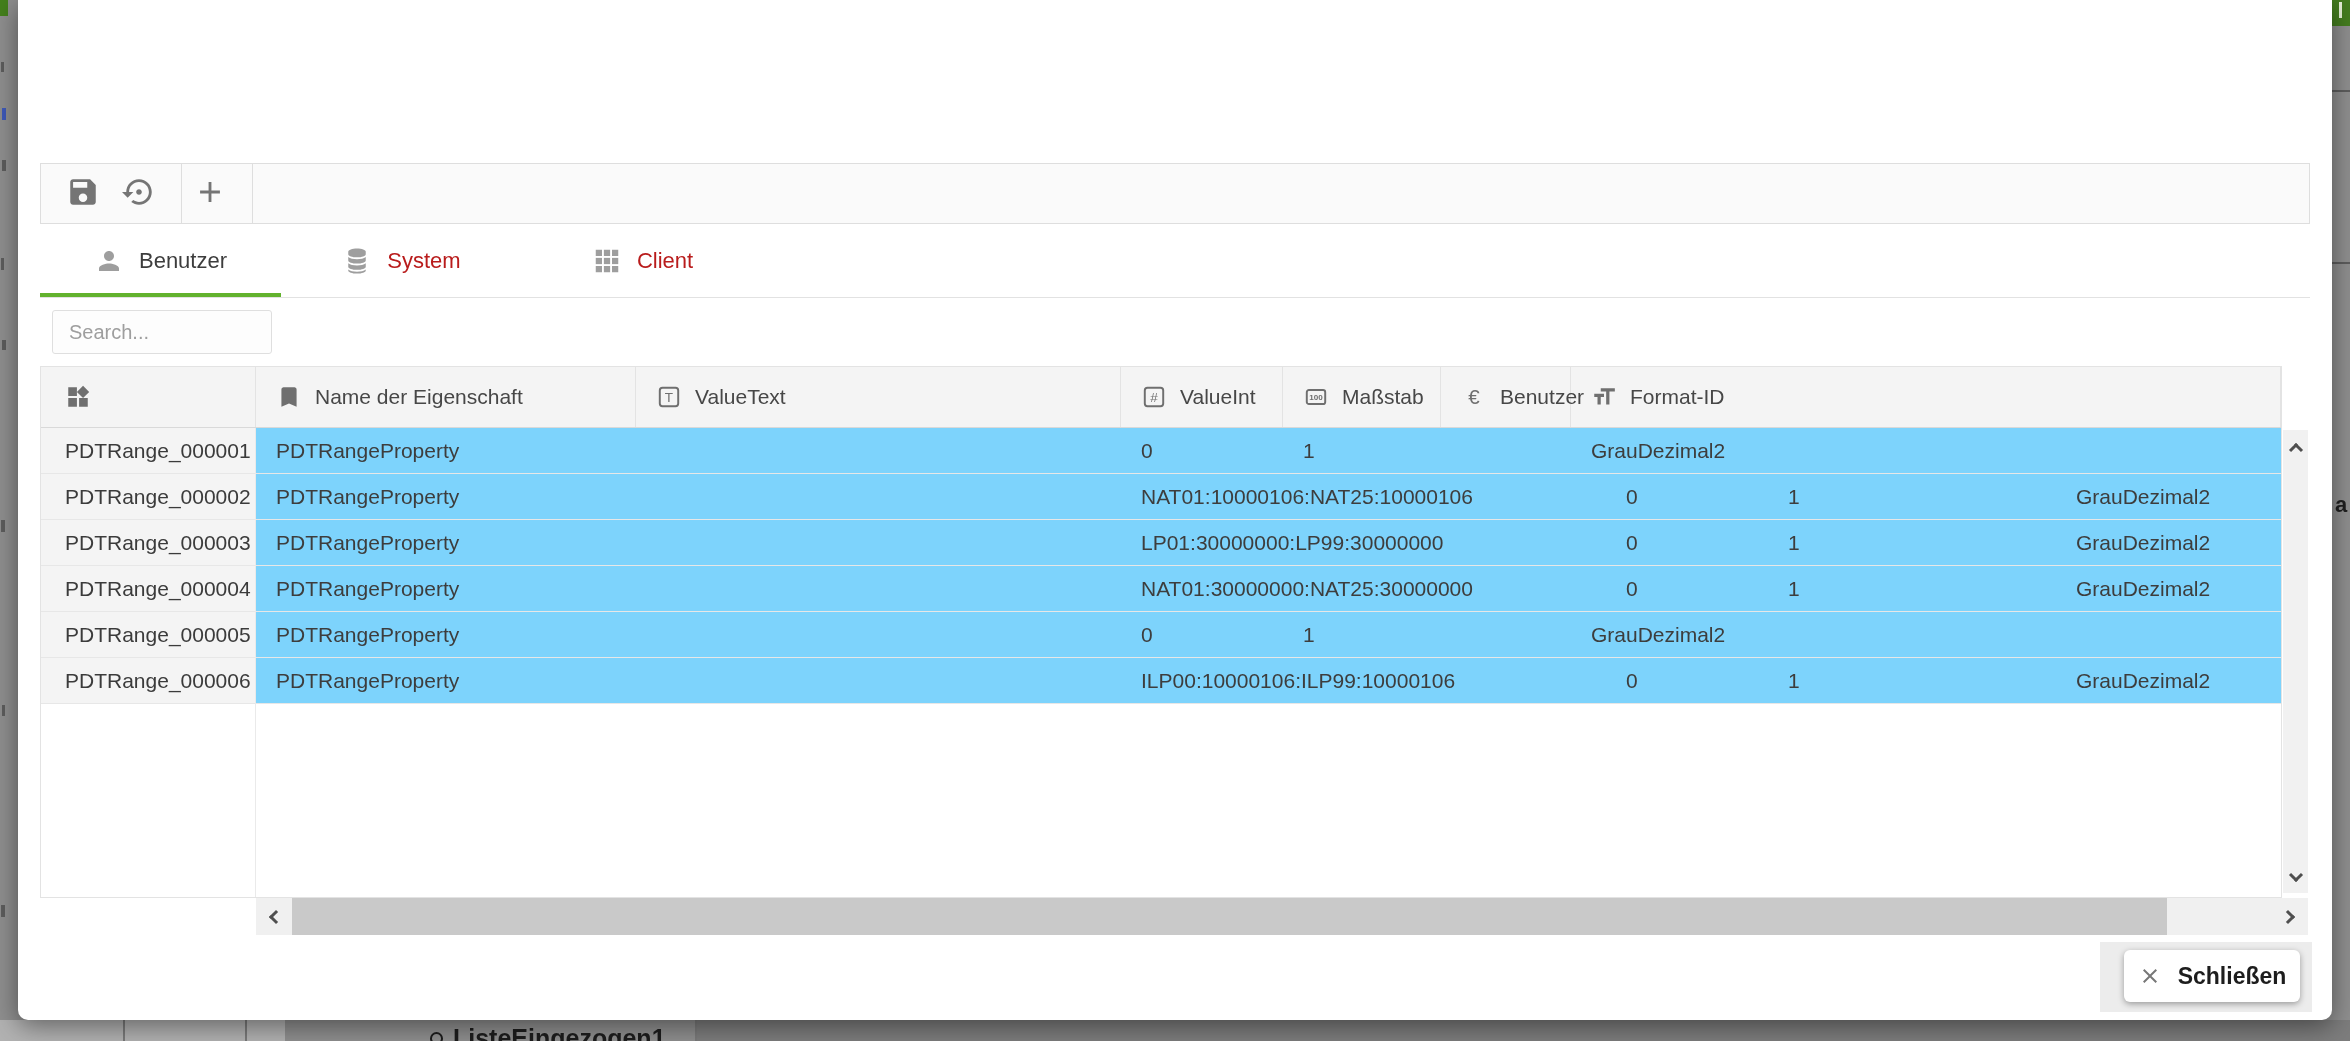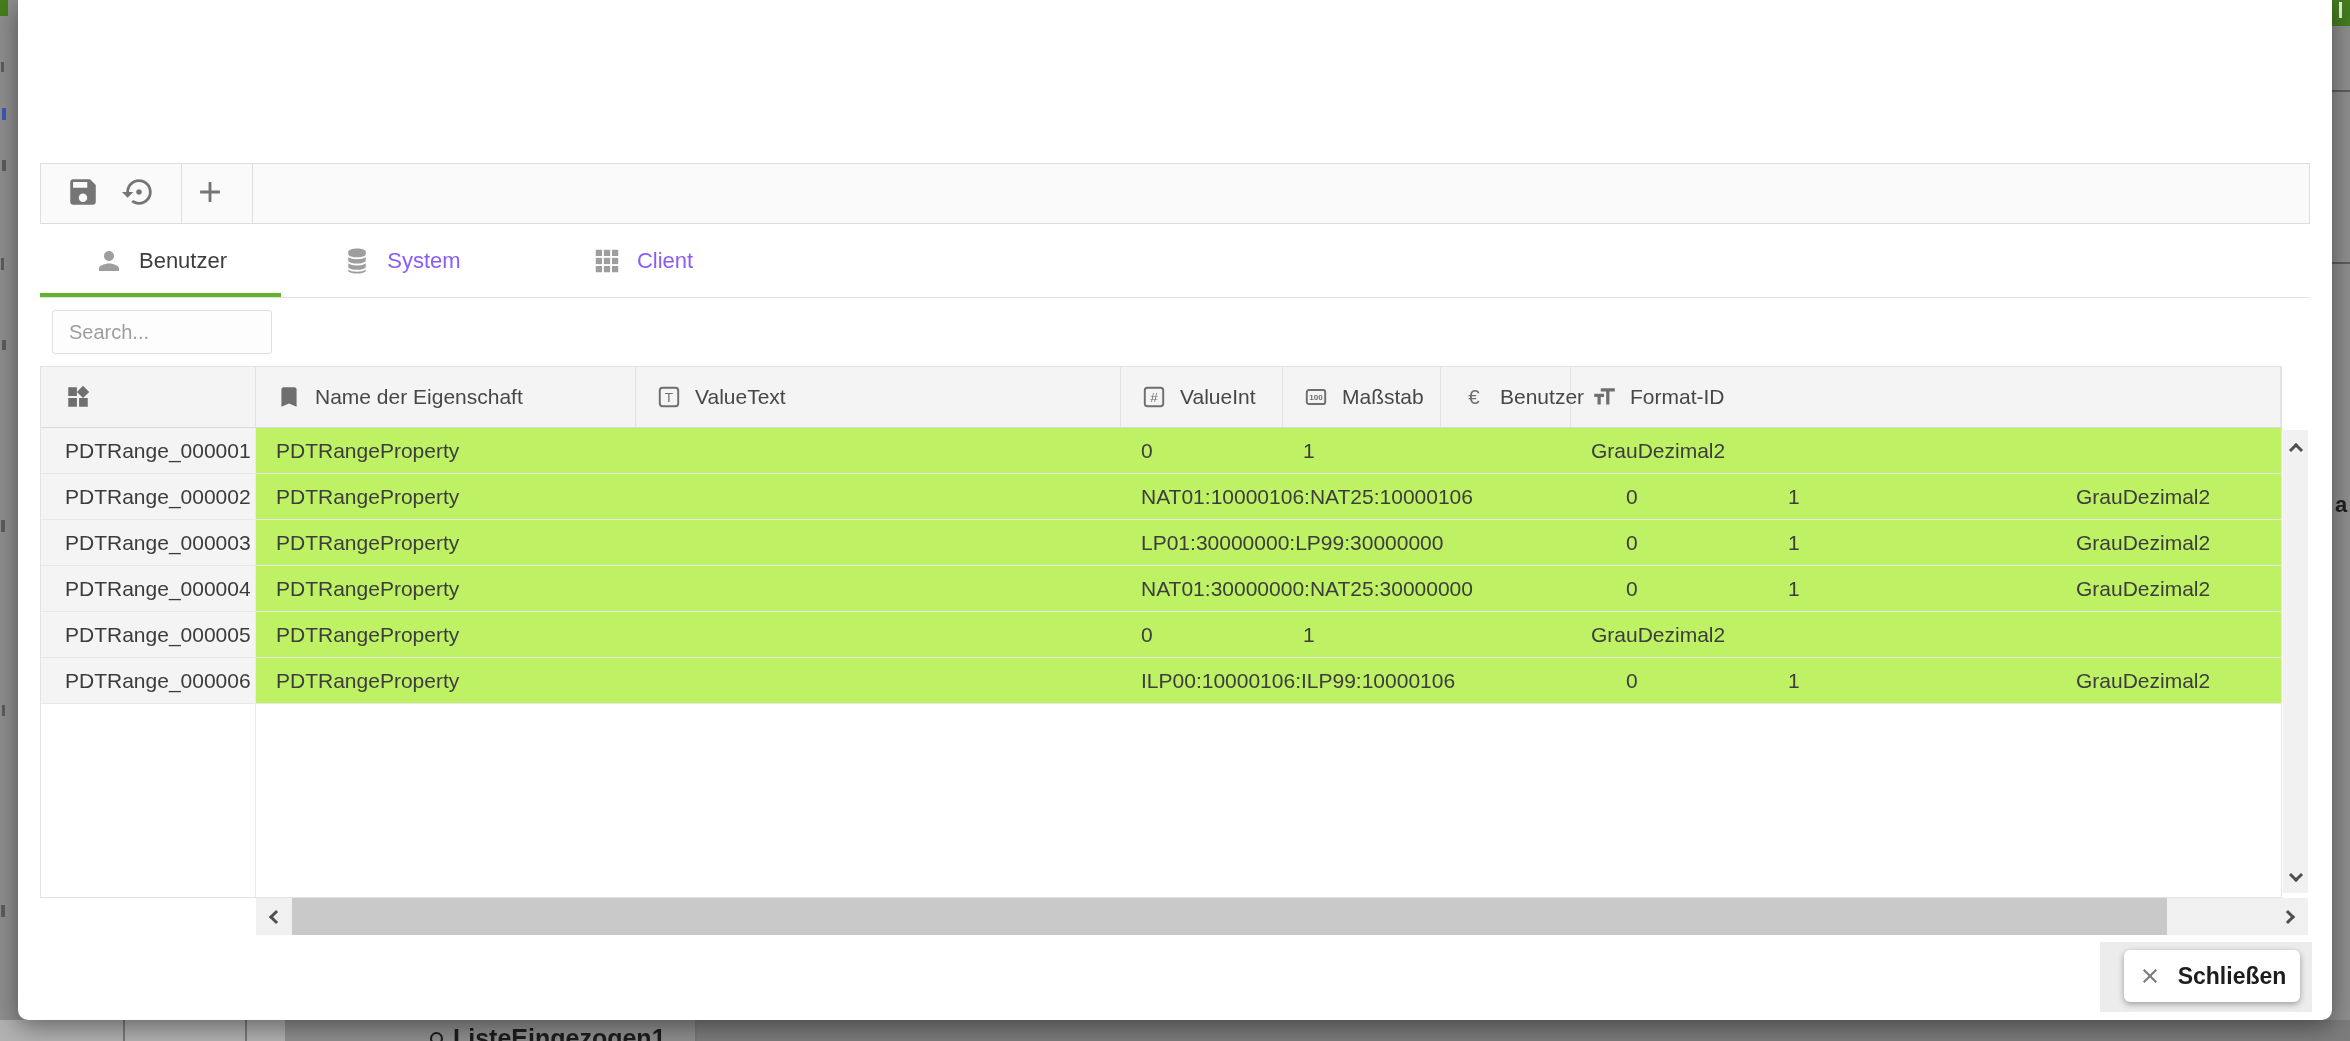--- a/index.html
+++ b/index.html
@@ -33,21 +33,21 @@
   .toolbar{position:absolute;left:22px;top:163px;width:2270px;height:61px;background:#fafafa;
            border:1px solid #dedede;display:flex;align-items:stretch;padding-left:14px;}
   .tbtn{width:56px;display:flex;align-items:center;justify-content:center;color:#757575;cursor:pointer;}
   .tbtn svg{width:34px;height:34px;}
   .tsep{width:1px;background:#dedede;margin-left:14px;}
   .tsep+ .tbtn{margin-left:0;}
 
   .tabs{position:absolute;left:22px;top:224px;width:2270px;height:74px;border-bottom:1px solid #e2e2e2;display:flex;}
   .tab{width:241px;display:flex;align-items:center;justify-content:center;gap:15px;position:relative;cursor:pointer;}
   .tab .ticn{color:#9e9e9e;width:30px;height:30px;}
-  .tab .tlabel{font-size:22px;color:#8b5cf6;}
+  .tab .tlabel{font-size:22px;color:#b91c1c;}
   .tab.active .tlabel{color:#3d3d3d;}
   .tab.active::after{content:"";position:absolute;left:0;right:0;bottom:0;height:4px;background:var(--accent,#62b22d);}
 
   .search-row{position:absolute;left:22px;top:298px;width:2270px;height:68px;}
   .searchbox{position:absolute;left:12px;top:12px;width:220px;height:44px;border:1px solid #dfdfdf;border-radius:3px;
              background:#fdfdfd;display:flex;align-items:stretch;overflow:hidden;}
   .searchbox input{flex:1;border:0;outline:none;background:transparent;padding:0 0 0 16px;font-size:20px;color:#444;
                    font-family:"Liberation Sans", sans-serif;}
   .searchbox input::placeholder{color:#9e9e9e;}
 
@@ -61,21 +61,21 @@
   .hcell .hicon svg{width:26px;height:26px;}
   .c0{width:215px;flex:none;}
   .c1{width:380px;flex:none;}
   .c2{width:485px;flex:none;}
   .c3{width:485px;flex:none;}
   .c4{width:162px;flex:none;}
   .c5{width:158px;flex:none;}
   .c6{width:130px;flex:none;}
   .c7{flex:1;min-width:0;}
   .hcell.c0{padding-left:24px;}
-  .trow{display:flex;height:46px;border-bottom:1px solid #e7e7e7;background:#bef264;}
+  .trow{display:flex;height:46px;border-bottom:1px solid #e7e7e7;background:#7dd3fc;}
   .cell{display:flex;align-items:center;padding-left:20px;font-size:21px;color:#3d3d3d;white-space:nowrap;overflow:hidden;}
   .cell.rowhead{background:#f4f4f4;border-right:1px solid #e3e3e3;padding-left:24px;color:#3b3b3b;}
   .col-sep{position:absolute;left:214px;top:61px;bottom:0;width:1px;background:#eaeaea;}
 
   
   .vscroll{position:absolute;left:2265px;top:430px;width:25px;height:463px;background:#f1f1f1;
            display:flex;flex-direction:column;justify-content:space-between;}
   .vscroll .sarrow{height:34px;display:flex;align-items:center;justify-content:center;cursor:pointer;}
   .hscroll{position:absolute;left:238px;top:898px;width:2052px;height:37px;background:#f0f0f0;display:flex;align-items:stretch;}
   .hscroll .sarrow{width:36px;display:flex;align-items:center;justify-content:center;background:#f0f0f0;cursor:pointer;}

